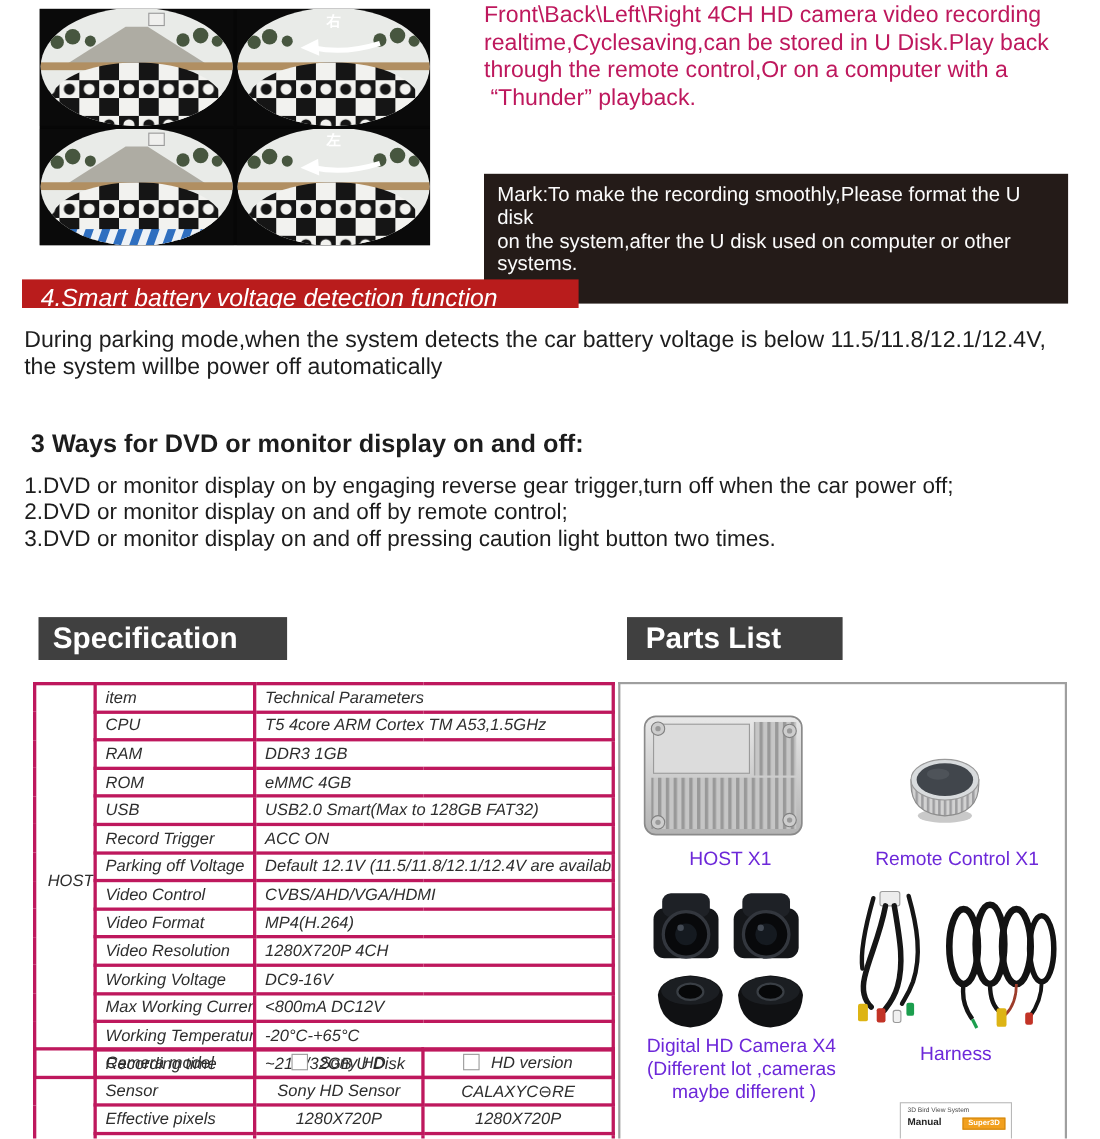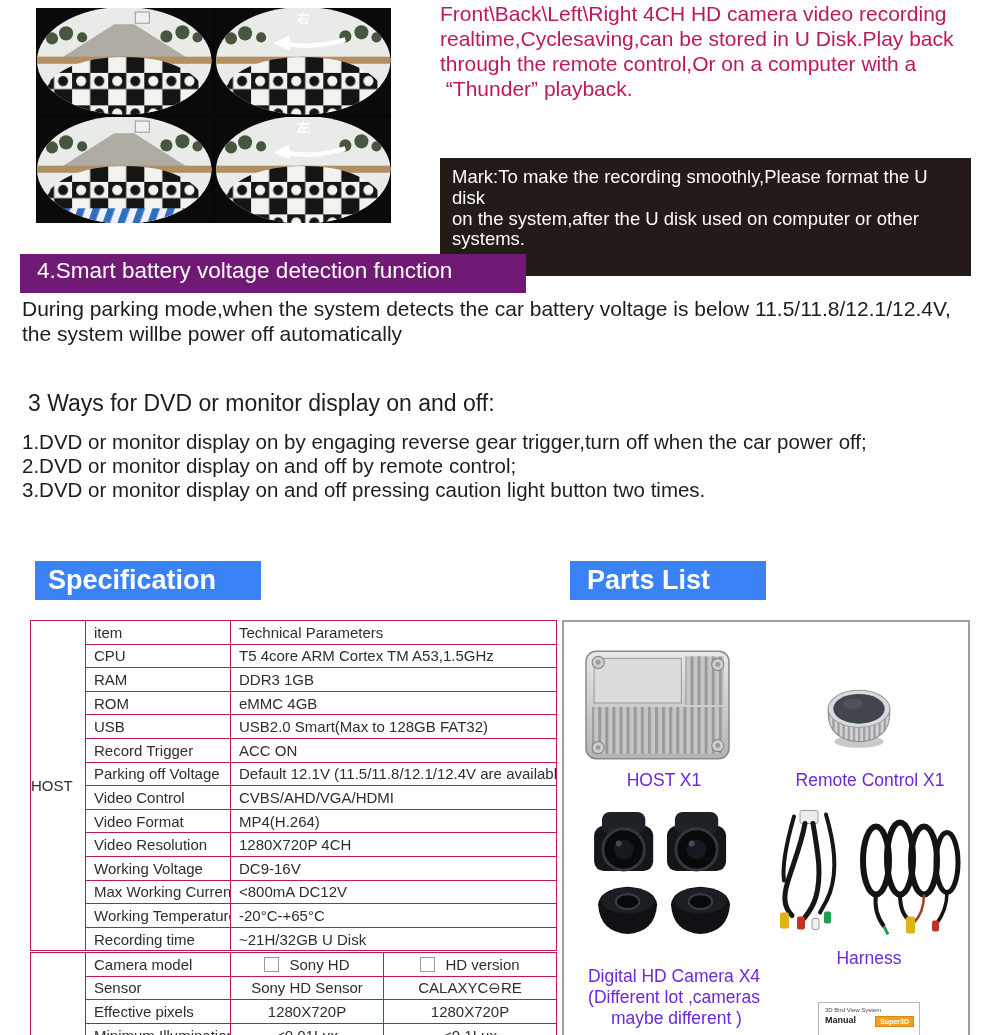--- a/index.html
+++ b/index.html
@@ -21,61 +21,61 @@
   .intro{position:absolute;left:440px;top:1px;width:556px;font-size:21px;line-height:25px;color:#be185d;}
 
   
   .mark-box{
     position:absolute;left:440px;top:158px;width:507px;background:#241b18;color:#fbfbfb;
     font-size:18.5px;line-height:20.8px;padding:9px 12px 26px 12px;
   }
 
   
   .sec4-bar{
-    position:absolute;left:20px;top:254px;width:489px;height:39px;background:#701a75;color:#ffffff;
-    font-size:22.5px;line-height:33px;padding-left:17px;
+    position:absolute;left:20px;top:254px;width:489px;height:26px;background:#b91c1c;color:#ffffff;
+    font-size:22.5px;line-height:33px;padding-left:17px;font-style:italic;
   }
   .sec4-body{position:absolute;left:22px;top:297px;width:975px;font-size:21px;line-height:24.5px;}
 
   
   .ways{position:absolute;left:22px;top:390px;width:975px;}
-  .ways-title{font-size:23px;font-weight:normal;margin:0 0 13px 6px;}
+  .ways-title{font-size:23px;font-weight:bold;margin:0 0 13px 6px;}
   .way-line{font-size:20.5px;line-height:24px;}
 
   
   .block-header{
-    position:absolute;height:39px;background:#3b82f6;color:#ffffff;font-size:27px;font-weight:bold;
+    position:absolute;height:39px;background:#404040;color:#ffffff;font-size:27px;font-weight:bold;
     line-height:39px;box-sizing:border-box;
   }
   #spec-header{left:35px;top:561px;width:226px;padding-left:13px;}
   #parts-header{left:570px;top:561px;width:196px;padding-left:17px;}
 
   
   table{position:absolute;left:30px;border-collapse:collapse;width:526px;table-layout:fixed;font-size:15px;color:#2e2e2e;}
   #spec-table{top:620px;}
   #camera-table{top:952px;}
-  td{border:1px solid #be185d;height:22.6px;padding:0 4px 0 8px;overflow:hidden;white-space:nowrap;}
-  .host-cell{text-align:left;padding:0;}
+  td{border:3px solid #be185d;height:22.6px;padding:0 4px 0 8px;overflow:hidden;white-space:nowrap;font-style:italic;}
+  .host-cell{text-align:right;padding:0;}
   .ccell{text-align:center;padding:0 2px;}
   .cb{display:inline-block;width:13px;height:13px;border:1.5px solid #9a9a9a;background:#fff;vertical-align:-2px;margin-right:10px;}
 
   
   .parts-panel{
     position:absolute;left:562px;top:620px;width:408px;height:416px;
     border:2px solid #9f9f9f;border-bottom:none;box-sizing:border-box;background:#fff;
   }
   .part-img{position:absolute;}
   .part-img svg{display:block;width:100%;height:100%;}
   .part-label{position:absolute;font-size:17.5px;color:#6d28d9;text-align:center;line-height:21px;}
   .host-img{left:20px;top:26px;width:148px;height:114px;}
   .host-lab{left:10px;top:148px;width:180px;}
   .remote-img{left:258px;top:60px;width:74px;height:68px;}
   .remote-lab{left:212px;top:148px;width:188px;}
   .cams-img{left:24px;top:188px;width:156px;height:130px;}
-  .cams-lab{left:4px;top:344px;width:212px;}
+  .cams-lab{left:4px;top:318px;width:212px;}
   .harness-img{left:200px;top:186px;width:200px;height:136px;}
   .harness-lab{left:240px;top:326px;width:130px;}
 
   
   .manual{position:absolute;left:254px;top:380px;width:102px;height:42px;background:#fff;border:1px solid #b8b8b8;box-sizing:border-box;}
   .manual-title{font-size:6px;color:#4a4a4a;margin:4px 0 0 6px;}
   .manual-sub{font-size:9px;font-weight:bold;color:#222;margin:2px 0 0 6px;}
   .manual-badge{position:absolute;right:5px;top:13px;background:#f2a01e;color:#fff;font-size:7px;font-weight:bold;padding:1px 4px;border:1px solid #d3880f;}
 
   .hidden-defs{position:absolute;width:0;height:0;}

